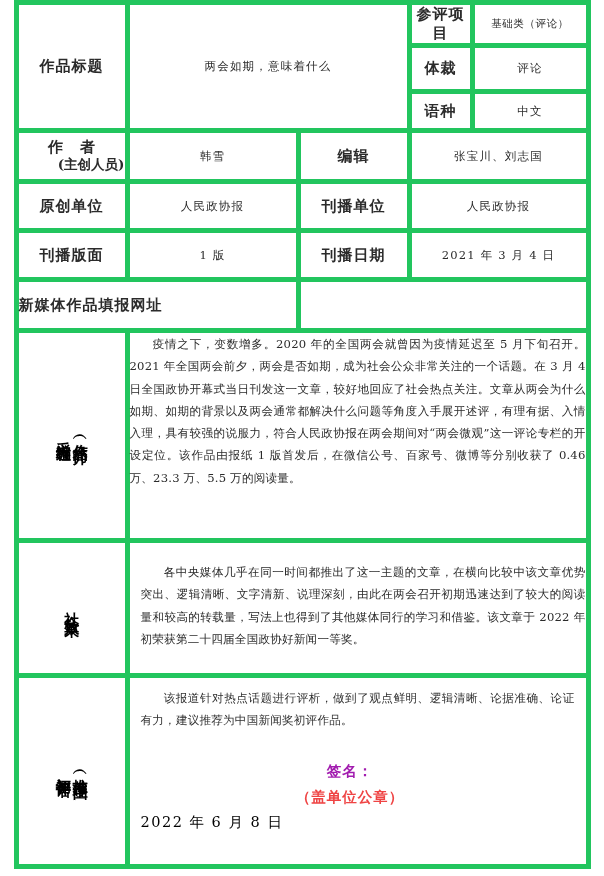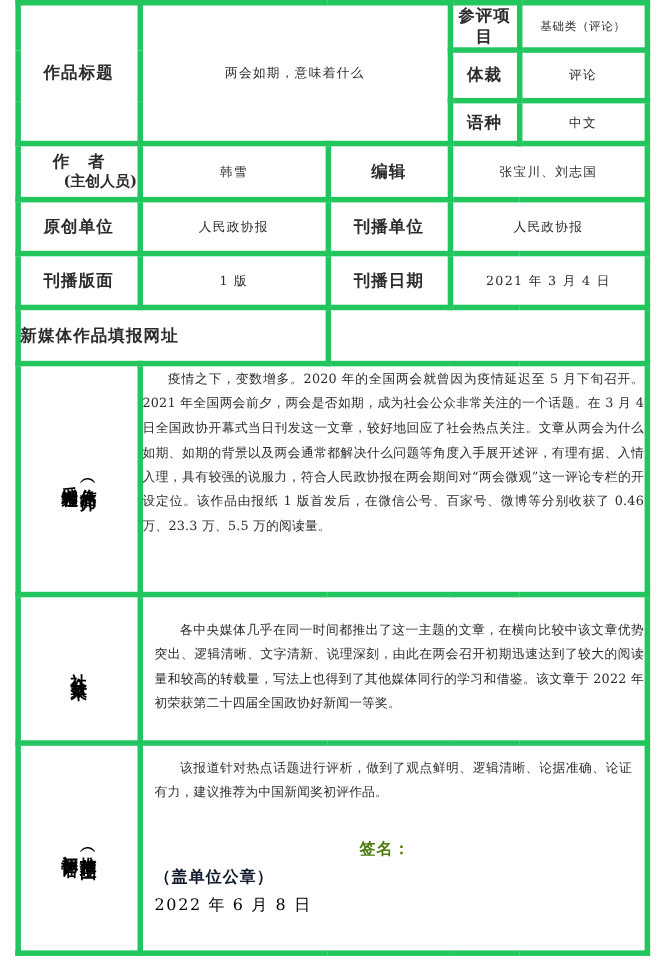--- a/index.html
+++ b/index.html
@@ -119,30 +119,30 @@
     padding: 9px 11px 4px 11px;
     letter-spacing: 0.2px;
     font-family: "DejaVu Serif", "Liberation Serif", serif;
   }
   .sig-area {
     padding: 0 26px 6px 11px;
   }
   .sig-line {
     font-size: 14.5px;
     font-weight: bold;
-    color: #4d7c0f;
+    color: #a21caf;
     text-align: center;
     margin-top: 30px;
     letter-spacing: 1px;
   }
   .sig-seal {
     font-size: 14.5px;
     font-weight: bold;
-    color: #0f172a;
-    text-align: left;
+    color: #ef4444;
+    text-align: center;
     margin-top: 7px;
     letter-spacing: 1px;
   }
   .sig-date {
     font-size: 14.5px;
     color: #000;
     margin-top: 6px;
     letter-spacing: 1.5px;
   }
   .url-cell { height: 46px; }

